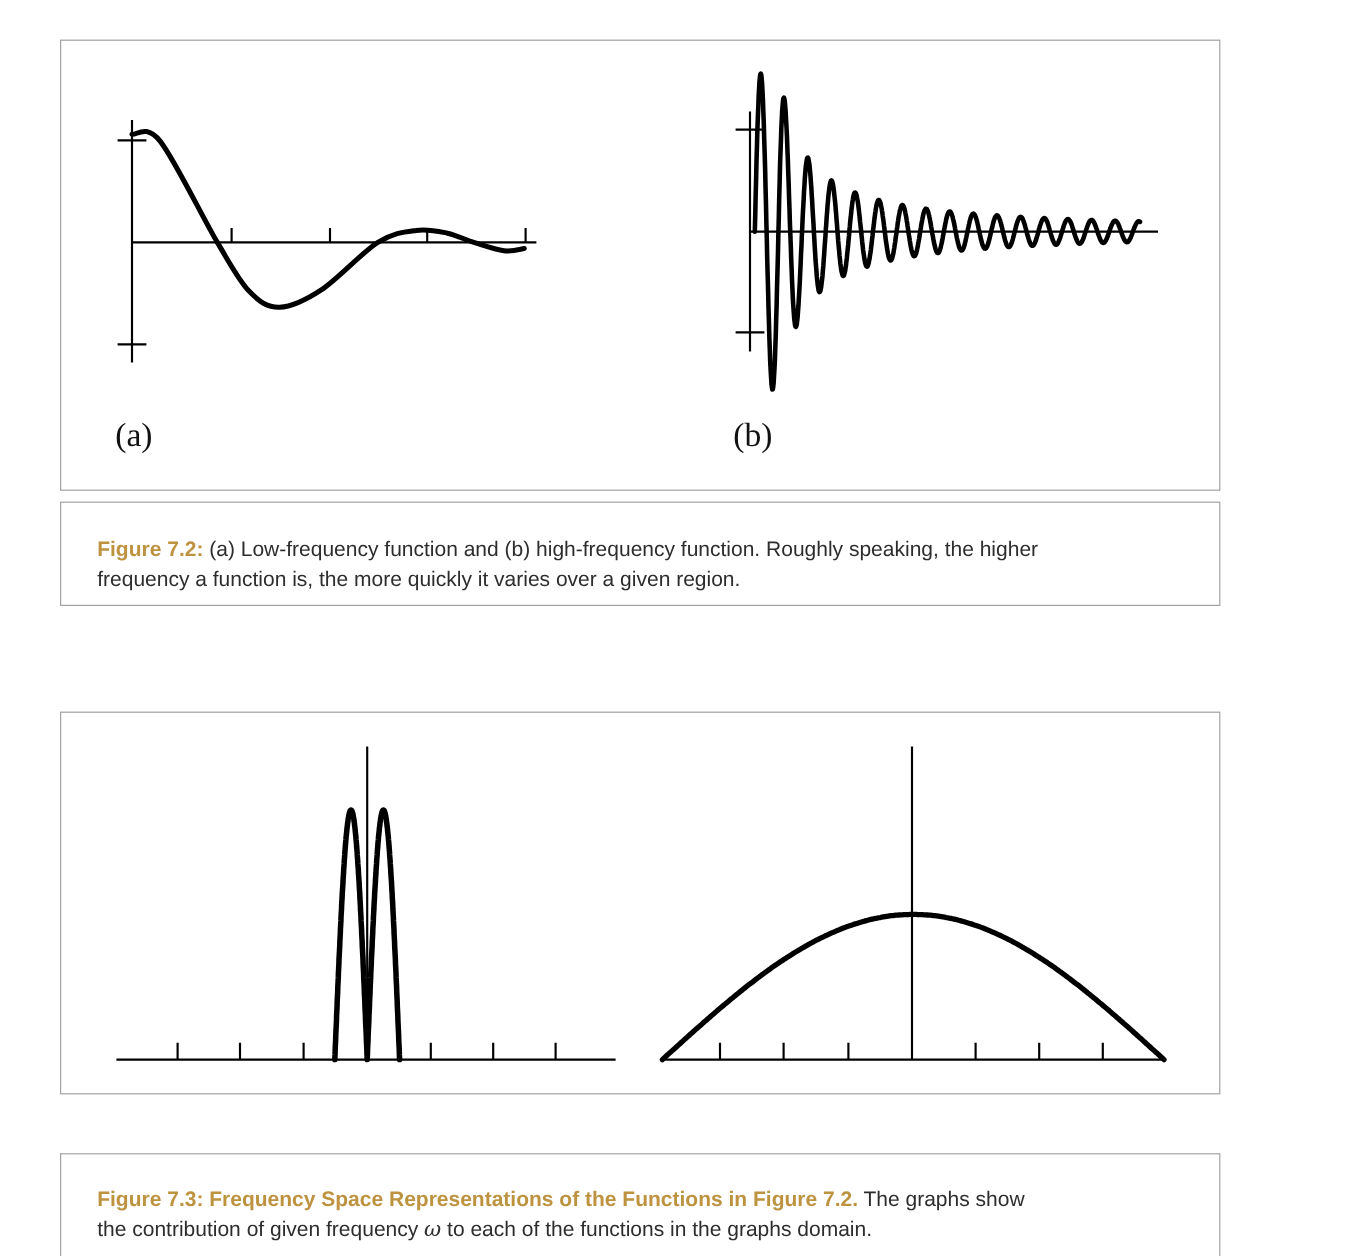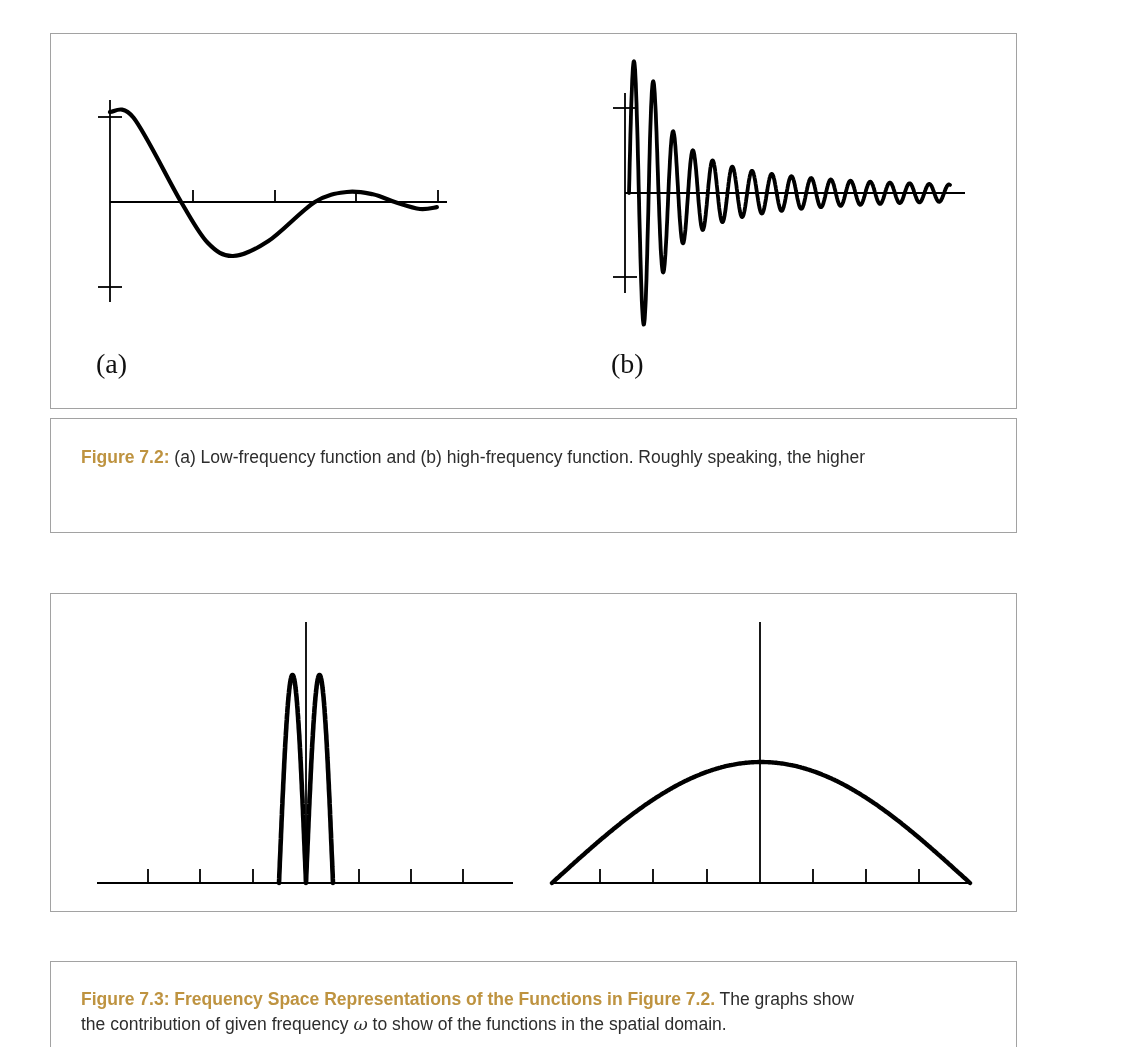--- a/index.html
+++ b/index.html
@@ -1,20 +1,20 @@
 <!DOCTYPE html>
 <html><head>
 <meta charset="utf-8">
 <style>
   html,body{margin:0;padding:0;background:#ffffff;}
   .page{position:relative;width:1132px;height:1047px;background:#ffffff;overflow:hidden;
         font-family:"Liberation Sans",sans-serif;}
   .box{position:absolute;box-sizing:border-box;border:1.5px solid #a2a2a2;background:#ffffff;}
   .box-fig72{left:50px;top:33px;width:967px;height:376px;}
-  .box-cap72{left:50px;top:418px;width:967px;height:115px;}
+  .box-cap72{left:50px;top:418px;width:967px;height:87px;}
   .box-fig73{left:50px;top:593px;width:967px;height:319px;}
   .box-cap73{left:50px;top:961px;width:967px;height:100px;}
   svg.plot{position:absolute;pointer-events:none;}
   #svg-fig72{left:50px;top:33px;width:967px;height:376px;}
   #svg-fig73{left:50px;top:593px;width:967px;height:319px;}
   .panel-label{position:absolute;font-family:"Liberation Serif","DejaVu Serif",serif;
         font-size:28px;color:#111;line-height:30px;}
   .label-a{left:96px;top:349px;}
   .label-b{left:611px;top:349px;}
   .caption-text{padding:26px 30px 0 30px;font-size:17.5px;line-height:25px;color:#2d2d2d;margin:0;}
@@ -43,20 +43,21 @@
       <line x1="613" y1="277" x2="637" y2="277" stroke="#000000" stroke-width="1.8" stroke-linecap="butt"></line>
       <line x1="625" y1="193" x2="965" y2="193" stroke="#000000" stroke-width="1.8" stroke-linecap="butt"></line>
       <polyline points="629.0,193.0 629.4,178.0 629.7,163.3 630.1,148.9 630.4,135.1 630.8,122.0 631.1,109.9 631.5,98.8 631.9,89.0 632.2,80.4 632.6,73.4 632.9,67.9 633.3,64.0 633.6,61.8 634.0,61.3 634.4,62.5 634.7,65.3 635.1,69.9 635.4,76.0 635.8,83.6 636.1,92.7 636.5,103.0 636.8,114.5 637.2,127.0 637.6,140.4 637.9,154.5 638.3,169.0 638.6,183.9 639.0,198.9 639.3,213.8 639.7,228.4 640.1,242.6 640.4,256.1 640.8,268.9 641.1,280.6 641.5,291.2 641.8,300.6 642.2,308.5 642.6,314.9 642.9,319.8 643.3,323.1 643.6,324.6 644.0,324.5 644.3,322.6 644.7,319.1 645.0,313.9 645.4,307.2 645.8,299.0 646.1,289.4 646.5,278.6 646.8,266.7 647.2,253.8 647.5,240.1 647.9,225.9 648.3,211.2 648.6,196.2 649.0,181.2 649.3,166.4 649.7,151.9 650.0,138.9 650.4,127.0 650.8,116.3 651.1,106.9 651.5,99.0 651.8,92.4 652.2,87.4 652.5,83.9 652.9,81.8 653.3,81.3 653.6,82.1 654.0,84.4 654.3,88.0 654.7,92.8 655.0,98.8 655.4,105.8 655.8,113.7 656.1,122.5 656.5,131.9 656.8,141.8 657.2,152.2 657.5,162.8 657.9,173.6 658.2,184.3 658.6,194.9 659.0,205.2 659.3,215.1 659.7,224.5 660.0,233.2 660.4,241.3 660.7,248.6 661.1,255.0 661.5,260.4 661.8,264.9 662.2,268.4 662.5,270.8 662.9,272.2 663.2,272.5 663.6,271.8 664.0,270.1 664.3,267.5 664.7,263.9 665.0,259.6 665.4,254.4 665.7,248.6 666.1,242.1 666.5,235.2 666.8,227.9 667.2,220.2 667.5,212.3 667.9,204.4 668.2,196.4 668.6,188.5 668.9,180.9 669.3,173.5 669.7,166.5 670.0,159.9 670.4,153.9 670.7,148.5 671.1,143.8 671.4,139.8 671.8,136.5 672.2,134.0 672.5,132.3 672.9,131.4 673.2,131.3 673.6,132.0 673.9,133.5 674.3,135.7 674.7,138.6 675.0,142.2 675.4,146.4 675.7,151.1 676.1,156.2 676.4,161.8 676.8,167.7 677.1,173.8 677.5,180.1 677.9,186.4 678.2,192.8 678.6,199.0 678.9,205.1 679.3,211.0 679.6,216.5 680.0,221.6 680.4,226.3 680.7,230.6 681.1,234.2 681.4,237.3 681.8,239.8 682.1,241.7 682.5,242.9 682.9,243.4 683.2,243.3 683.6,242.6 683.9,241.2 684.3,239.2 684.6,236.6 685.0,233.6 685.4,230.0 685.7,226.0 686.1,221.6 686.4,217.0 686.8,212.0 687.1,206.9 687.5,201.7 687.9,196.4 688.2,191.1 688.6,186.0 688.9,180.9 689.3,176.1 689.6,171.6 690.0,167.4 690.3,163.6 690.7,160.2 691.1,157.2 691.4,154.8 691.8,152.8 692.1,151.4 692.5,150.6 692.8,150.3 693.2,150.6 693.6,151.4 693.9,152.7 694.3,154.6 694.6,156.9 695.0,159.6 695.3,162.8 695.7,166.3 696.1,170.1 696.4,174.2 696.8,178.4 697.1,182.8 697.5,187.3 697.8,191.9 698.2,196.4 698.5,200.8 698.9,205.0 699.3,209.1 699.6,212.9 700.0,216.4 700.3,219.6 700.7,222.4 701.0,224.8 701.4,226.7 701.8,228.3 702.1,229.3 702.5,229.9 702.8,230.0 703.2,229.6 703.5,228.7 703.9,227.4 704.3,225.7 704.6,223.5 705.0,221.0 705.3,218.2 705.7,215.0 706.0,211.6 706.4,208.0 706.8,204.2 707.1,200.3 707.5,196.4 707.8,192.4 708.2,188.5 708.5,184.7 708.9,181.1 709.3,177.6 709.6,174.3 710.0,171.3 710.3,168.6 710.7,166.3 711.0,164.3 711.4,162.7 711.7,161.5 712.1,160.8 712.5,160.4 712.8,160.5 713.2,161.0 713.5,161.9 713.9,163.1 714.2,164.8 714.6,166.8 715.0,169.2 715.3,171.8 715.7,174.7 716.0,177.7 716.4,181.0 716.7,184.4 717.1,187.9 717.5,191.4 717.8,194.9 718.2,198.3 718.5,201.7 718.9,204.9 719.2,207.9 719.6,210.7 720.0,213.3 720.3,215.6 720.7,217.6 721.0,219.2 721.4,220.5 721.7,221.4 722.1,222.0 722.4,222.2 722.8,222.0 723.2,221.4 723.5,220.5 723.9,219.2 724.2,217.6 724.6,215.7 724.9,213.5 725.3,211.1 725.7,208.4 726.0,205.6 726.4,202.6 726.7,199.5 727.1,196.4 727.4,193.2 727.8,190.1 728.2,187.0 728.5,184.0 728.9,181.2 729.2,178.5 729.6,176.1 729.9,173.8 730.3,171.9 730.6,170.2 731.0,168.8 731.4,167.8 731.7,167.0 732.1,166.7 732.4,166.6 732.8,166.9 733.1,167.6 733.5,168.5 733.9,169.8 734.2,171.4 734.6,173.2 734.9,175.3 735.3,177.5 735.6,180.0 736.0,182.6 736.4,185.4 736.7,188.2 737.1,191.0 737.4,193.9 737.8,196.8 738.1,199.5 738.5,202.2 738.9,204.7 739.2,207.1 739.6,209.3 739.9,211.2 740.3,212.9 740.6,214.3 741.0,215.5 741.4,216.3 741.7,216.9 742.1,217.1 742.4,217.0 742.8,216.6 743.1,215.9 743.5,215.0 743.8,213.7 744.2,212.2 744.6,210.4 744.9,208.4 745.3,206.3 745.6,204.0 746.0,201.5 746.3,199.0 746.7,196.4 747.1,193.8 747.4,191.1 747.8,188.6 748.1,186.0 748.5,183.6 748.8,181.4 749.2,179.3 749.6,177.3 749.9,175.6 750.3,174.2 750.6,173.0 751.0,172.0 751.3,171.3 751.7,170.9 752.0,170.8 752.4,171.0 752.8,171.5 753.1,172.2 753.5,173.2 753.8,174.5 754.2,175.9 754.5,177.6 754.9,179.5 755.3,181.6 755.6,183.8 756.0,186.0 756.3,188.4 756.7,190.8 757.0,193.3 757.4,195.7 757.8,198.0 758.1,200.3 758.5,202.5 758.8,204.5 759.2,206.4 759.5,208.1 759.9,209.6 760.3,210.9 760.6,211.9 761.0,212.7 761.3,213.2 761.7,213.5 762.0,213.5 762.4,213.2 762.8,212.7 763.1,211.9 763.5,210.9 763.8,209.7 764.2,208.2 764.5,206.6 764.9,204.8 765.2,202.8 765.6,200.8 766.0,198.6 766.3,196.4 766.7,194.1 767.0,191.9 767.4,189.7 767.7,187.5 768.1,185.4 768.5,183.4 768.8,181.6 769.2,179.9 769.5,178.4 769.9,177.1 770.2,176.0 770.6,175.1 771.0,174.4 771.3,174.0 771.7,173.9 772.0,174.0 772.4,174.3 772.7,174.9 773.1,175.7 773.5,176.7 773.8,178.0 774.2,179.4 774.5,181.0 774.9,182.7 775.2,184.6 775.6,186.5 775.9,188.6 776.3,190.7 776.7,192.8 777.0,194.9 777.4,196.9 777.7,198.9 778.1,200.8 778.4,202.6 778.8,204.3 779.2,205.8 779.5,207.2 779.9,208.3 780.2,209.3 780.6,210.0 780.9,210.5 781.3,210.8 781.7,210.9 782.0,210.7 782.4,210.3 782.7,209.7 783.1,208.8 783.4,207.8 783.8,206.6 784.1,205.2 784.5,203.6 784.9,202.0 785.2,200.2 785.6,198.3 785.9,196.4 786.3,194.4 786.6,192.4 787.0,190.5 787.4,188.6 787.7,186.7 788.1,185.0 788.4,183.3 788.8,181.8 789.1,180.4 789.5,179.2 789.9,178.2 790.2,177.4 790.6,176.8 790.9,176.4 791.3,176.2 791.6,176.2 792.0,176.5 792.4,177.0 792.7,177.6 793.1,178.5 793.4,179.5 793.8,180.7 794.1,182.1 794.5,183.6 794.9,185.2 795.2,186.9 795.6,188.7 795.9,190.5 796.3,192.4 796.6,194.2 797.0,196.1 797.3,197.9 797.7,199.6 798.1,201.2 798.4,202.7 798.8,204.1 799.1,205.3 799.5,206.4 799.8,207.2 800.2,207.9 800.6,208.4 800.9,208.7 801.3,208.8 801.6,208.7 802.0,208.4 802.3,207.9 802.7,207.2 803.1,206.3 803.4,205.3 803.8,204.1 804.1,202.7 804.5,201.3 804.8,199.7 805.2,198.1 805.5,196.4 805.9,194.6 806.3,192.9 806.6,191.1 807.0,189.4 807.3,187.8 807.7,186.2 808.0,184.7 808.4,183.3 808.8,182.1 809.1,181.0 809.5,180.0 809.8,179.3 810.2,178.7 810.5,178.3 810.9,178.1 811.3,178.0 811.6,178.2 812.0,178.6 812.3,179.1 812.7,179.9 813.0,180.8 813.4,181.8 813.8,183.0 814.1,184.3 814.5,185.7 814.8,187.2 815.2,188.8 815.5,190.4 815.9,192.1 816.3,193.8 816.6,195.4 817.0,197.0 817.3,198.6 817.7,200.0 818.0,201.4 818.4,202.7 818.7,203.8 819.1,204.8 819.5,205.6 819.8,206.3 820.2,206.8 820.5,207.1 820.9,207.2 821.2,207.2 821.6,206.9 822.0,206.5 822.3,205.9 822.7,205.2 823.0,204.2 823.4,203.2 823.7,202.0 824.1,200.7 824.5,199.3 824.8,197.9 825.2,196.4 825.5,194.8 825.9,193.2 826.2,191.7 826.6,190.1 827.0,188.6 827.3,187.2 827.7,185.8 828.0,184.5 828.4,183.4 828.7,182.4 829.1,181.5 829.4,180.7 829.8,180.2 830.2,179.8 830.5,179.5 830.9,179.5 831.2,179.6 831.6,179.9 831.9,180.4 832.3,181.0 832.7,181.8 833.0,182.7 833.4,183.7 833.7,184.9 834.1,186.1 834.4,187.5 834.8,188.9 835.2,190.4 835.5,191.9 835.9,193.4 836.2,194.9 836.6,196.3 836.9,197.7 837.3,199.1 837.6,200.4 838.0,201.5 838.4,202.6 838.7,203.5 839.1,204.3 839.4,204.9 839.8,205.4 840.1,205.7 840.5,205.9 840.9,205.9 841.2,205.7 841.6,205.3 841.9,204.8 842.3,204.2 842.6,203.4 843.0,202.5 843.4,201.4 843.7,200.3 844.1,199.0 844.4,197.7 844.8,196.4 845.1,194.9 845.5,193.5 845.9,192.1 846.2,190.7 846.6,189.3 846.9,188.0 847.3,186.7 847.6,185.5 848.0,184.5 848.4,183.5 848.7,182.7 849.1,182.0 849.4,181.4 849.8,181.0 850.1,180.8 850.5,180.7 850.8,180.8 851.2,181.0 851.6,181.4 851.9,181.9 852.3,182.6 852.6,183.4 853.0,184.3 853.3,185.4 853.7,186.5 854.1,187.7 854.4,189.0 854.8,190.3 855.1,191.7 855.5,193.0 855.8,194.4 856.2,195.8 856.6,197.1 856.9,198.3 857.3,199.5 857.6,200.6 858.0,201.5 858.3,202.4 858.7,203.2 859.0,203.8 859.4,204.3 859.8,204.6 860.1,204.8 860.5,204.8 860.8,204.7 861.2,204.4 861.5,204.0 861.9,203.4 862.3,202.7 862.6,201.9 863.0,200.9 863.3,199.9 863.7,198.8 864.0,197.6 864.4,196.4 864.8,195.1 865.1,193.8 865.5,192.4 865.8,191.1 866.2,189.9 866.5,188.6 866.9,187.5 867.3,186.4 867.6,185.4 868.0,184.5 868.3,183.7 868.7,183.0 869.0,182.5 869.4,182.1 869.8,181.8 870.1,181.7 870.5,181.7 870.8,181.9 871.2,182.2 871.5,182.7 871.9,183.3 872.2,184.0 872.6,184.8 873.0,185.8 873.3,186.8 873.7,187.9 874.0,189.1 874.4,190.3 874.7,191.5 875.1,192.8 875.5,194.0 875.8,195.3 876.2,196.5 876.5,197.6 876.9,198.7 877.2,199.8 877.6,200.7 878.0,201.5 878.3,202.2 878.7,202.8 879.0,203.3 879.4,203.6 879.7,203.8 880.1,203.9 880.5,203.8 880.8,203.6 881.2,203.2 881.5,202.7 881.9,202.1 882.2,201.3 882.6,200.5 882.9,199.6 883.3,198.6 883.7,197.5 884.0,196.3 884.4,195.2 884.7,194.0 885.1,192.7 885.4,191.5 885.8,190.4 886.2,189.2 886.5,188.1 886.9,187.1 887.2,186.1 887.6,185.3 887.9,184.5 888.3,183.9 888.7,183.4 889.0,183.0 889.4,182.7 889.7,182.6 890.1,182.6 890.4,182.7 890.8,183.0 891.1,183.4 891.5,183.9 891.9,184.5 892.2,185.3 892.6,186.1 892.9,187.0 893.3,188.0 893.6,189.1 894.0,190.2 894.4,191.4 894.7,192.5 895.1,193.7 895.4,194.9 895.8,196.0 896.1,197.1 896.5,198.1 896.9,199.1 897.2,199.9 897.6,200.7 897.9,201.4 898.3,202.0 898.6,202.5 899.0,202.8 899.4,203.0 899.7,203.1 900.1,203.0 900.4,202.8 900.8,202.5 901.1,202.1 901.5,201.6 901.8,200.9 902.2,200.1 902.6,199.3 902.9,198.4 903.3,197.4 903.6,196.3 904.0,195.2 904.3,194.1 904.7,193.0 905.1,191.9 905.4,190.8 905.8,189.7 906.1,188.7 906.5,187.7 906.8,186.8 907.2,186.0 907.6,185.3 907.9,184.6 908.3,184.1 908.6,183.7 909.0,183.5 909.3,183.3 909.7,183.3 910.1,183.4 910.4,183.6 910.8,183.9 911.1,184.4 911.5,185.0 911.8,185.6 912.2,186.4 912.5,187.3 912.9,188.2 913.3,189.2 913.6,190.2 914.0,191.3 914.3,192.3 914.7,193.4 915.0,194.5 915.4,195.6 915.8,196.6 916.1,197.5 916.5,198.5 916.8,199.3 917.2,200.1 917.5,200.7 917.9,201.3 918.3,201.7 918.6,202.1 919.0,202.3 919.3,202.4 919.7,202.4 920.0,202.2 920.4,202.0 920.8,201.6 921.1,201.1 921.5,200.5 921.8,199.8 922.2,199.1 922.5,198.2 922.9,197.3 923.3,196.3 923.6,195.3 924.0,194.3 924.3,193.2 924.7,192.2 925.0,191.1 925.4,190.1 925.7,189.2 926.1,188.2 926.5,187.4 926.8,186.6 927.2,185.9 927.5,185.3 927.9,184.8 928.2,184.4 928.6,184.1 929.0,184.0 929.3,183.9 929.7,184.0 930.0,184.2 930.4,184.5 930.7,184.9 931.1,185.4 931.5,186.0 931.8,186.7 932.2,187.5 932.5,188.3 932.9,189.2 933.2,190.2 933.6,191.1 934.0,192.2 934.3,193.2 934.7,194.2 935.0,195.2 935.4,196.1 935.7,197.1 936.1,197.9 936.4,198.7 936.8,199.5 937.2,200.1 937.5,200.6 937.9,201.1 938.2,201.4 938.6,201.7 938.9,201.8 939.3,201.8 939.7,201.7 940.0,201.5 940.4,201.1 940.7,200.7 941.1,200.2 941.4,199.5 941.8,198.8 942.2,198.1 942.5,197.2 942.9,196.3 943.2,195.4 943.6,194.4 943.9,193.4 944.3,192.4 944.6,191.5 945.0,190.5 945.4,189.6 945.7,188.7 946.1,187.9 946.4,187.2 946.8,186.5 947.1,185.9 947.5,185.4 947.9,185.0 948.2,184.7 948.6,184.5 948.9,184.5 949.3,184.5 949.6,184.7 950.0,184.9" fill="none" stroke="#000000" stroke-width="3.8" stroke-linejoin="round" stroke-linecap="round"></polyline>
     </svg>
   <div class="panel-label label-a">(a)</div>
   <div class="panel-label label-b">(b)</div>
 
   <section class="box box-cap72">
     <p class="caption-text">
       <span class="fig-label">Figure 7.2:</span><span> (a) Low-frequency function and (b) high-frequency function. Roughly speaking, the higher</span><br>
+      <span>frequency a function is, the more quickly it varies over a given region.</span>
     </p>
   </section>
 
   <section class="box box-fig73"></section>
   <svg id="svg-fig73" class="plot" viewBox="50 593 967 319" preserveAspectRatio="none">
       <line x1="97" y1="883" x2="513" y2="883" stroke="#000000" stroke-width="1.8" stroke-linecap="butt"></line>
       <line x1="148" y1="869" x2="148" y2="883" stroke="#000000" stroke-width="1.8" stroke-linecap="butt"></line>
       <line x1="200" y1="869" x2="200" y2="883" stroke="#000000" stroke-width="1.8" stroke-linecap="butt"></line>
       <line x1="253" y1="869" x2="253" y2="883" stroke="#000000" stroke-width="1.8" stroke-linecap="butt"></line>
       <line x1="359" y1="869" x2="359" y2="883" stroke="#000000" stroke-width="1.8" stroke-linecap="butt"></line>
@@ -71,17 +72,17 @@
       <line x1="813" y1="869" x2="813" y2="883" stroke="#000000" stroke-width="1.8" stroke-linecap="butt"></line>
       <line x1="866" y1="869" x2="866" y2="883" stroke="#000000" stroke-width="1.8" stroke-linecap="butt"></line>
       <line x1="919" y1="869" x2="919" y2="883" stroke="#000000" stroke-width="1.8" stroke-linecap="butt"></line>
       <line x1="760" y1="622" x2="760" y2="883" stroke="#000000" stroke-width="1.8" stroke-linecap="butt"></line>
       <polyline points="552.0,883.0 553.3,881.8 554.6,880.6 555.9,879.4 557.2,878.2 558.5,877.1 559.8,875.9 561.1,874.7 562.5,873.5 563.8,872.3 565.1,871.1 566.4,870.0 567.7,868.8 569.0,867.6 570.3,866.4 571.6,865.2 572.9,864.1 574.2,862.9 575.5,861.7 576.8,860.6 578.1,859.4 579.4,858.2 580.7,857.1 582.0,855.9 583.4,854.8 584.7,853.6 586.0,852.4 587.3,851.3 588.6,850.2 589.9,849.0 591.2,847.9 592.5,846.7 593.8,845.6 595.1,844.5 596.4,843.4 597.7,842.2 599.0,841.1 600.3,840.0 601.6,838.9 602.9,837.8 604.3,836.7 605.6,835.6 606.9,834.5 608.2,833.4 609.5,832.3 610.8,831.3 612.1,830.2 613.4,829.1 614.7,828.1 616.0,827.0 617.3,826.0 618.6,824.9 619.9,823.9 621.2,822.8 622.5,821.8 623.8,820.8 625.1,819.8 626.5,818.8 627.8,817.8 629.1,816.8 630.4,815.8 631.7,814.8 633.0,813.8 634.3,812.8 635.6,811.9 636.9,810.9 638.2,810.0 639.5,809.0 640.8,808.1 642.1,807.2 643.4,806.2 644.7,805.3 646.0,804.4 647.4,803.5 648.7,802.6 650.0,801.7 651.3,800.9 652.6,800.0 653.9,799.1 655.2,798.3 656.5,797.4 657.8,796.6 659.1,795.8 660.4,795.0 661.7,794.1 663.0,793.3 664.3,792.6 665.6,791.8 667.0,791.0 668.3,790.2 669.6,789.5 670.9,788.7 672.2,788.0 673.5,787.2 674.8,786.5 676.1,785.8 677.4,785.1 678.7,784.4 680.0,783.7 681.3,783.1 682.6,782.4 683.9,781.7 685.2,781.1 686.5,780.5 687.9,779.8 689.2,779.2 690.5,778.6 691.8,778.0 693.1,777.4 694.4,776.9 695.7,776.3 697.0,775.7 698.3,775.2 699.6,774.7 700.9,774.1 702.2,773.6 703.5,773.1 704.8,772.6 706.1,772.1 707.4,771.7 708.8,771.2 710.1,770.8 711.4,770.3 712.7,769.9 714.0,769.5 715.3,769.1 716.6,768.7 717.9,768.3 719.2,767.9 720.5,767.6 721.8,767.2 723.1,766.9 724.4,766.5 725.7,766.2 727.0,765.9 728.3,765.6 729.6,765.3 731.0,765.1 732.3,764.8 733.6,764.6 734.9,764.3 736.2,764.1 737.5,763.9 738.8,763.7 740.1,763.5 741.4,763.3 742.7,763.1 744.0,763.0 745.3,762.8 746.6,762.7 747.9,762.6 749.2,762.5 750.5,762.4 751.9,762.3 753.2,762.2 754.5,762.1 755.8,762.1 757.1,762.1 758.4,762.0 759.7,762.0 761.0,762.0 762.3,762.0 763.6,762.0 764.9,762.1 766.2,762.1 767.5,762.1 768.8,762.2 770.1,762.3 771.5,762.4 772.8,762.5 774.1,762.6 775.4,762.7 776.7,762.8 778.0,763.0 779.3,763.1 780.6,763.3 781.9,763.5 783.2,763.7 784.5,763.9 785.8,764.1 787.1,764.3 788.4,764.6 789.7,764.8 791.0,765.1 792.4,765.3 793.7,765.6 795.0,765.9 796.3,766.2 797.6,766.5 798.9,766.9 800.2,767.2 801.5,767.6 802.8,767.9 804.1,768.3 805.4,768.7 806.7,769.1 808.0,769.5 809.3,769.9 810.6,770.3 811.9,770.8 813.3,771.2 814.6,771.7 815.9,772.1 817.2,772.6 818.5,773.1 819.8,773.6 821.1,774.1 822.4,774.7 823.7,775.2 825.0,775.7 826.3,776.3 827.6,776.9 828.9,777.4 830.2,778.0 831.5,778.6 832.8,779.2 834.2,779.8 835.5,780.5 836.8,781.1 838.1,781.7 839.4,782.4 840.7,783.1 842.0,783.7 843.3,784.4 844.6,785.1 845.9,785.8 847.2,786.5 848.5,787.2 849.8,788.0 851.1,788.7 852.4,789.5 853.7,790.2 855.0,791.0 856.4,791.8 857.7,792.6 859.0,793.3 860.3,794.1 861.6,795.0 862.9,795.8 864.2,796.6 865.5,797.4 866.8,798.3 868.1,799.1 869.4,800.0 870.7,800.9 872.0,801.7 873.3,802.6 874.6,803.5 876.0,804.4 877.3,805.3 878.6,806.2 879.9,807.2 881.2,808.1 882.5,809.0 883.8,810.0 885.1,810.9 886.4,811.9 887.7,812.8 889.0,813.8 890.3,814.8 891.6,815.8 892.9,816.8 894.2,817.8 895.5,818.8 896.8,819.8 898.2,820.8 899.5,821.8 900.8,822.8 902.1,823.9 903.4,824.9 904.7,826.0 906.0,827.0 907.3,828.1 908.6,829.1 909.9,830.2 911.2,831.3 912.5,832.3 913.8,833.4 915.1,834.5 916.4,835.6 917.8,836.7 919.1,837.8 920.4,838.9 921.7,840.0 923.0,841.1 924.3,842.2 925.6,843.4 926.9,844.5 928.2,845.6 929.5,846.7 930.8,847.9 932.1,849.0 933.4,850.2 934.7,851.3 936.0,852.4 937.3,853.6 938.7,854.8 940.0,855.9 941.3,857.1 942.6,858.2 943.9,859.4 945.2,860.6 946.5,861.7 947.8,862.9 949.1,864.1 950.4,865.2 951.7,866.4 953.0,867.6 954.3,868.8 955.6,870.0 956.9,871.1 958.2,872.3 959.5,873.5 960.9,874.7 962.2,875.9 963.5,877.1 964.8,878.2 966.1,879.4 967.4,880.6 968.7,881.8 970.0,883.0" fill="none" stroke="#000000" stroke-width="4.4" stroke-linejoin="round" stroke-linecap="round"></polyline>
     </svg>
 
   <section class="box box-cap73">
     <p class="caption-text">
       <span class="fig-label">Figure 7.3: Frequency Space Representations of the Functions in Figure 7.2.</span><span> The graphs show</span><br>
-      <span>the contribution of given frequency </span><span class="math-var">ω</span><span> to show of the functions in the spatial domain.</span>
+      <span>the contribution of given frequency </span><span class="math-var">ω</span><span> to each of the functions in the graphs domain.</span>
     </p>
   </section>
 
 </div>
 
 </body></html>

